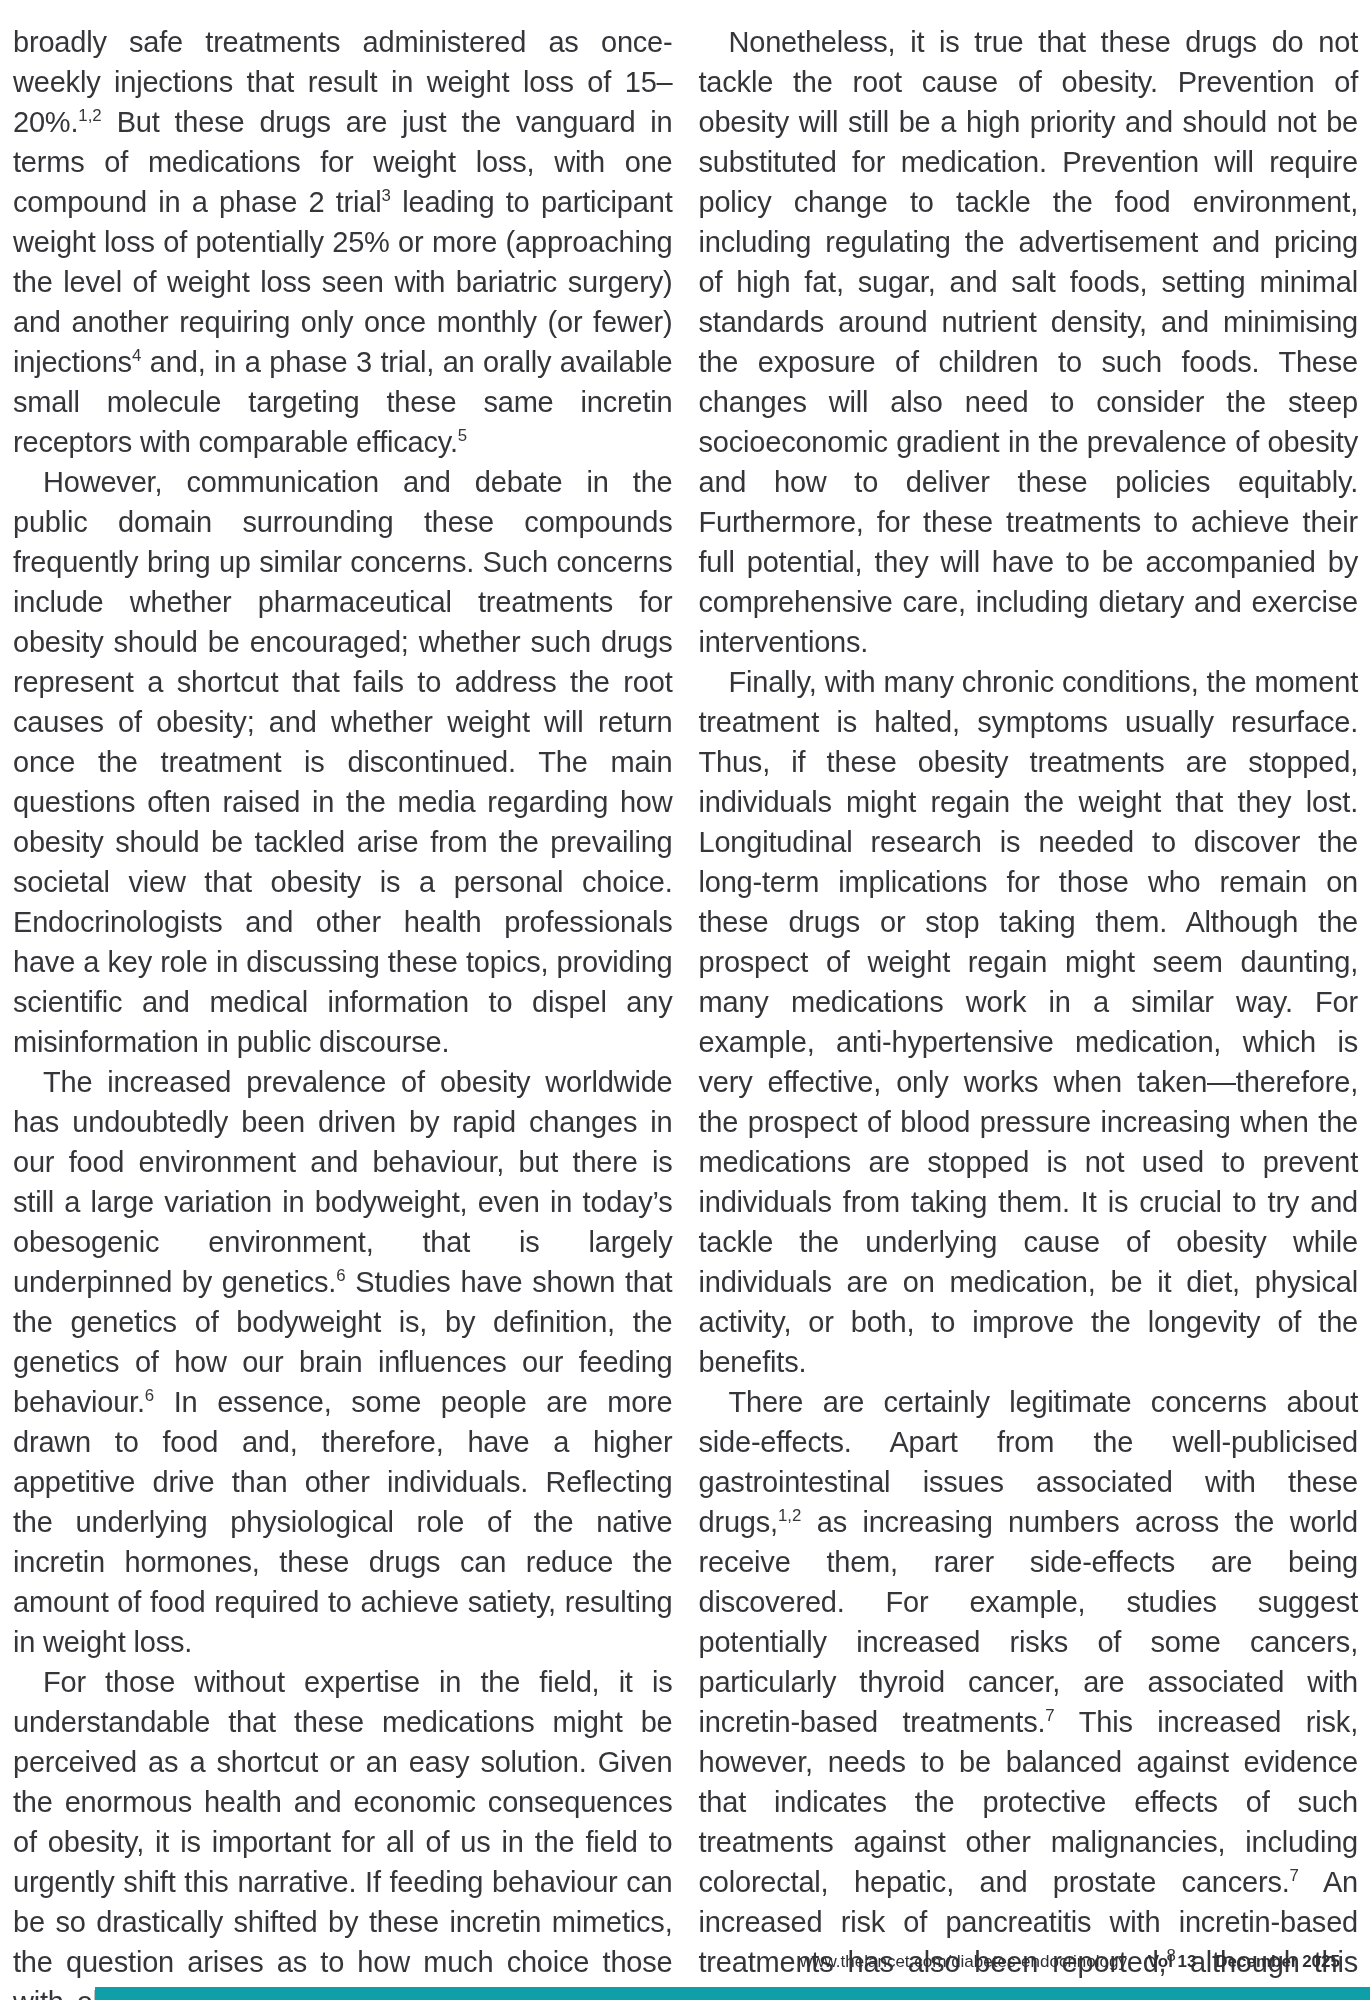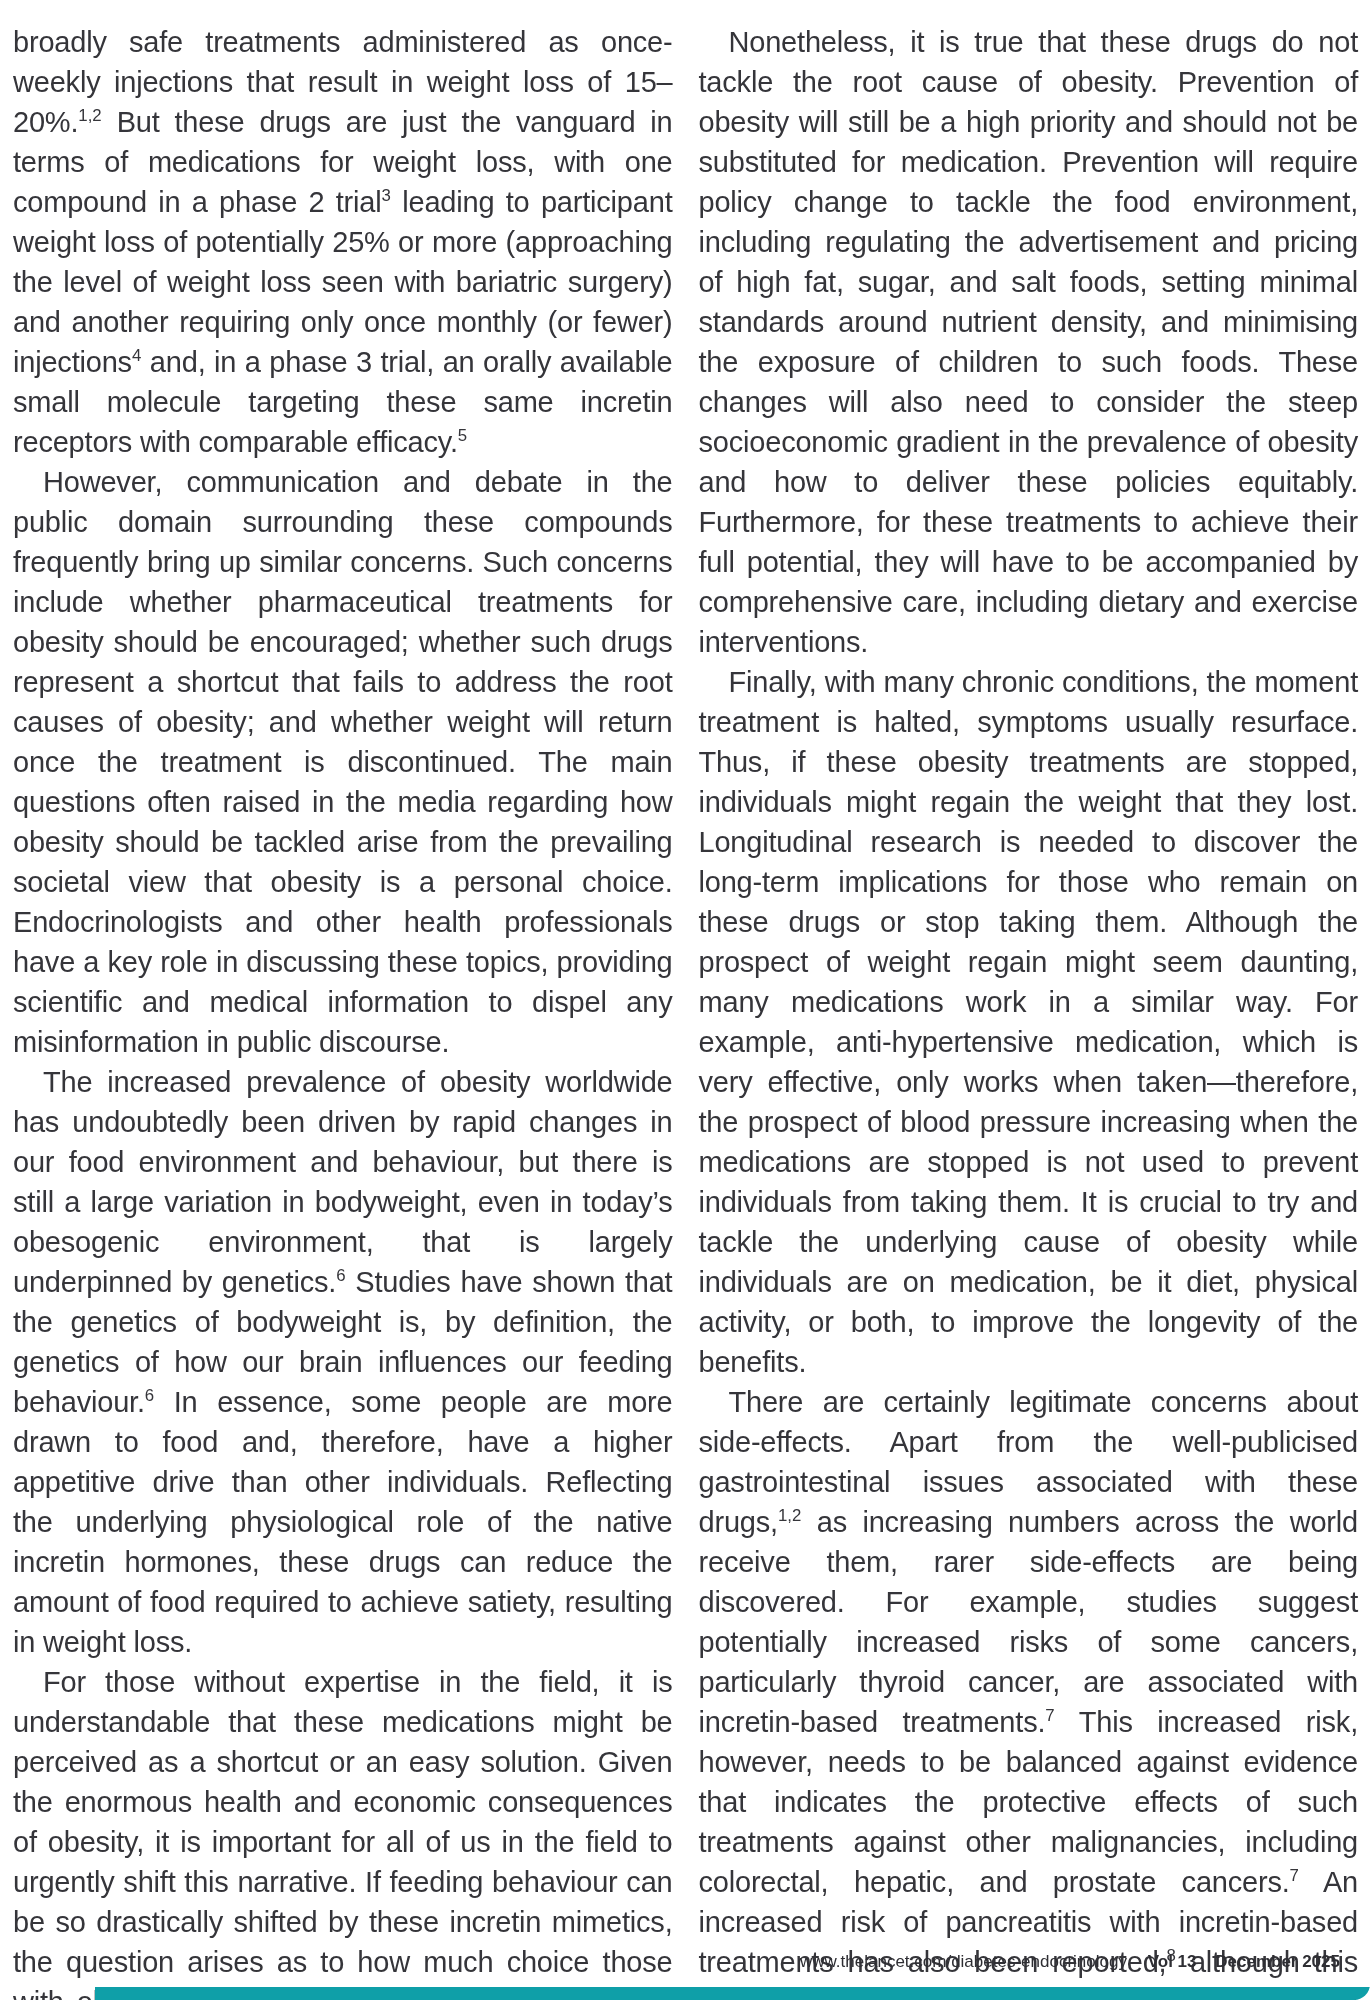--- a/index.html
+++ b/index.html
@@ -8,21 +8,20 @@
     background: #ffffff;
   }
   .page {
     position: relative;
     width: 1370px;
     height: 2000px;
     background: #ffffff;
     overflow: hidden;
     font-family: "Liberation Sans", "DejaVu Sans", sans-serif;
     color: #35353a;
-    border-radius: 16px;
   }
   .columns {
     position: absolute;
     top: 22px;
     left: 13px;
     width: 1345px;
     display: flex;
     gap: 26px;
   }
   .col {

